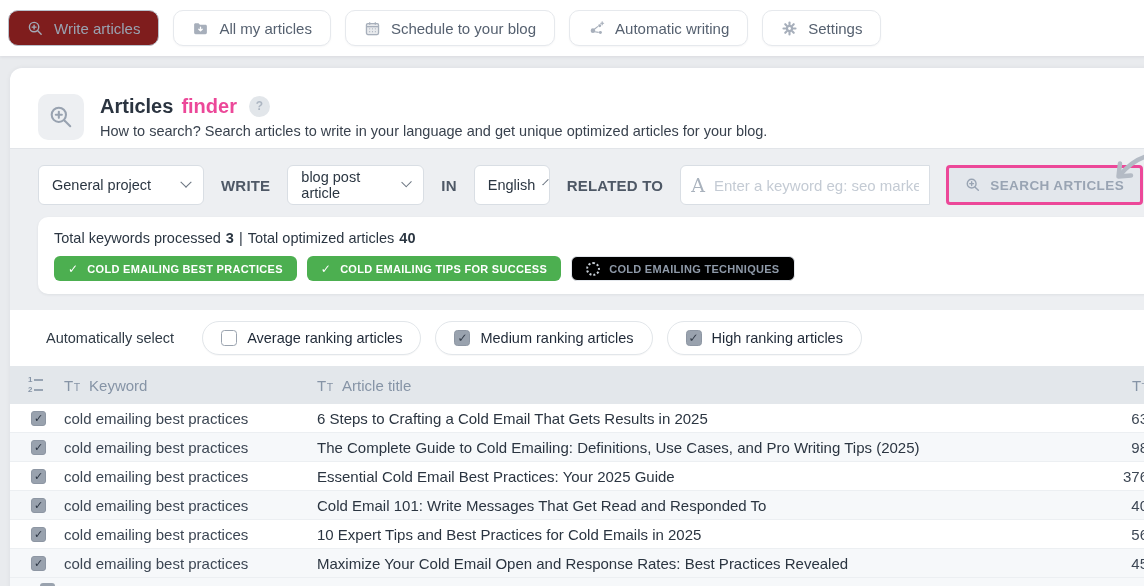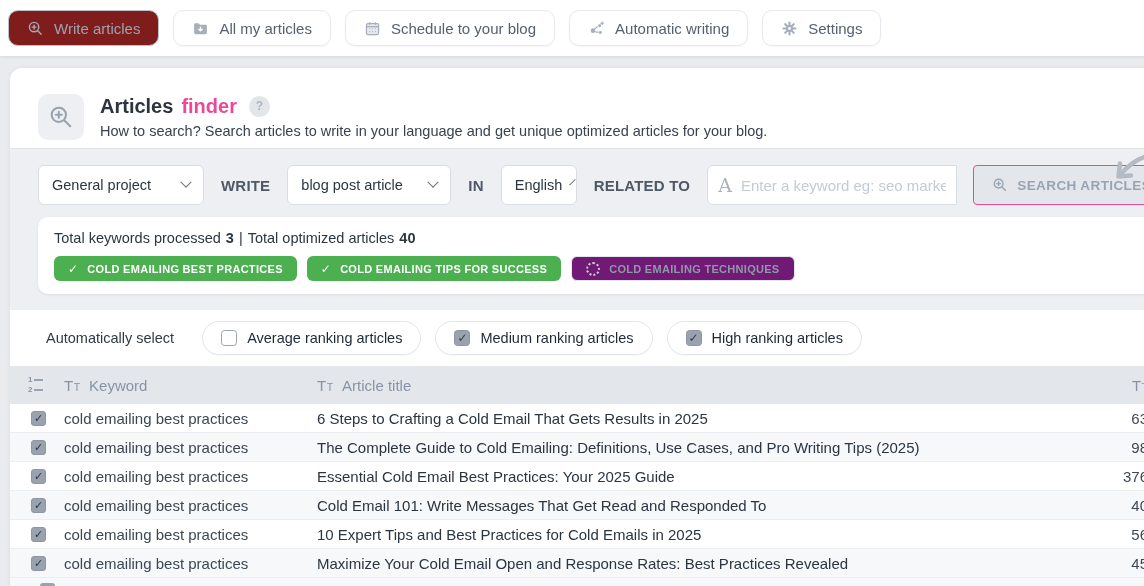--- a/index.html
+++ b/index.html
@@ -64,39 +64,39 @@
   .ctl-label { font-size:15px; font-weight:600; color:#4e5866; letter-spacing:.2px; white-space:nowrap; }
   .kw-input-wrap {
     width:250px; height:40px; background:#fff; border:1px solid #d9dee4;
     border-radius:6px 0 0 6px; display:flex; align-items:center; padding:0 10px; gap:9px;
   }
   .kw-a { font-family:"DejaVu Serif","Liberation Serif",serif; font-size:19px; color:#a9b2bd; }
   .kw-input { border:none; outline:none; flex:1; font-size:15px; color:#2b3642; font-family:inherit; background:transparent; }
   .kw-input::placeholder { color:#c4cbd4; }
   .search-btn {
     height:40px; width:197px; margin-left:-1px;
-    background:#e3e7ec; border:1px solid #ec4899; border-radius:4px;
+    background:#e3e7ec; border:3px solid #ec4899; border-radius:4px;
     display:flex; align-items:center; justify-content:center; gap:9px;
     font-size:13.5px; font-weight:700; letter-spacing:.4px; color:#99a4b3; cursor:pointer;
   }
   .arrow-doodle { position:absolute; top:0; left:1100px; color:#b4bbc5; }
   .results-card {
     width:1136px; margin-top:12px; background:#fff; border-radius:10px;
     box-shadow:0 1px 3px rgba(20,30,45,.07); padding:13px 16px 13px 16px;
   }
   .totals-line { display:flex; gap:5px; font-size:14.5px; color:#2b3642; align-items:baseline; }
   .totals-line b { font-weight:700; }
   .badges-row { display:flex; gap:10px; margin-top:10px; }
   .badge {
     height:25px; border-radius:6px; display:flex; align-items:center; gap:9px;
     padding:0 14px; font-size:11px; font-weight:700; letter-spacing:.3px; white-space:nowrap;
   }
   .badge.done { background:var(--green,#4caf50); color:#fff; }
   .badge.done .bcheck { font-size:12px; font-weight:700; }
-  .badge.pending { background:#701a75; border:1px solid #e3e7ec; color:#8e99a8; }
+  .badge.pending { background:#000000; border:1px solid #e3e7ec; color:#8e99a8; }
   .spinner {
     width:14px; height:14px; border-radius:50%; border:2px dotted #c7ced6;
   }
   
   .autoselect-row {
     height:56px; display:flex; align-items:center; gap:14px; padding-left:36px; background:#fff;
   }
   .autoselect-label { font-size:14.5px; color:#2f3a45; margin-right:14px; }
   .pill {
     height:34px; border:1px solid #e2e6ea; border-radius:17px; background:#fff;
@@ -236,21 +236,21 @@
     </div>
   </div>
 
   <div class="controls-section">
     <div class="controls-row">
       <div class="selectbox" style="width:166px">
         <span>General project</span>
         <span class="chev"></span>
       </div>
       <span class="ctl-label">WRITE</span>
-      <div class="selectbox" style="width:164px">
+      <div class="selectbox" style="width:137px">
         <span>blog post article</span>
         <span class="chev"></span>
       </div>
       <span class="ctl-label">IN</span>
       <div class="selectbox" style="width:76px">
         <span>English</span>
         <span class="chev"></span>
       </div>
       <span class="ctl-label">RELATED TO</span>
       <div class="kw-input-wrap">

